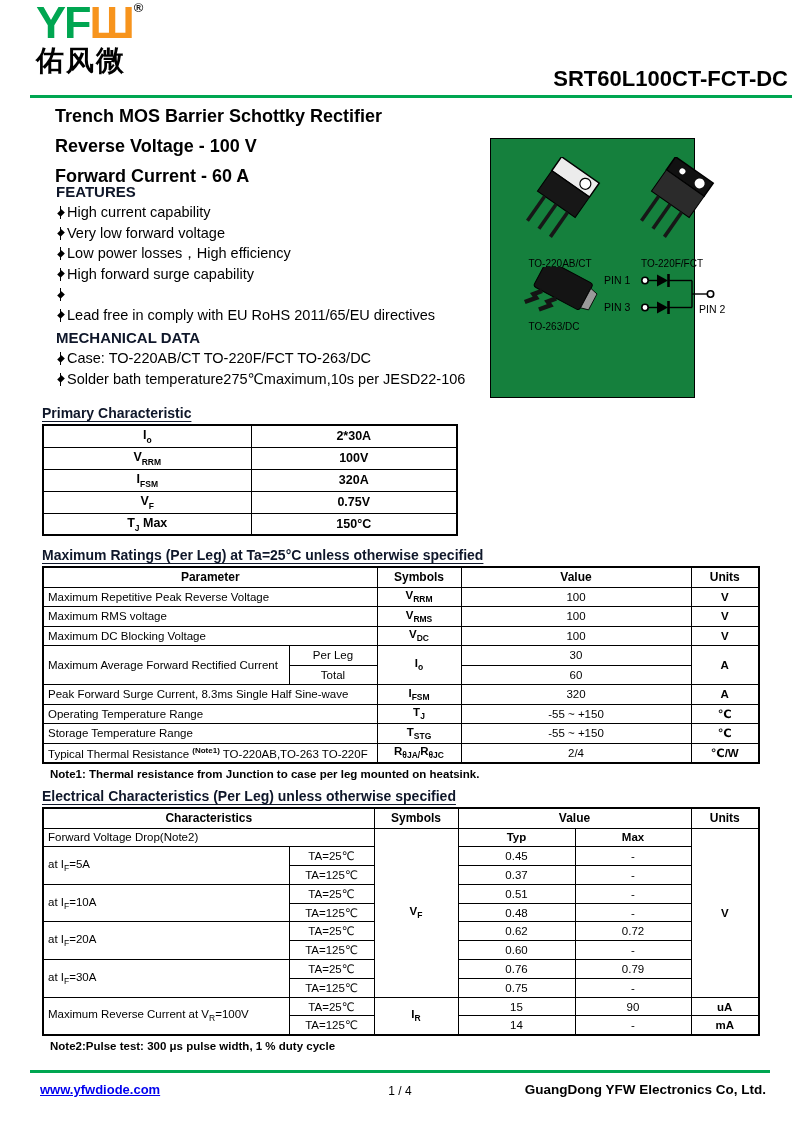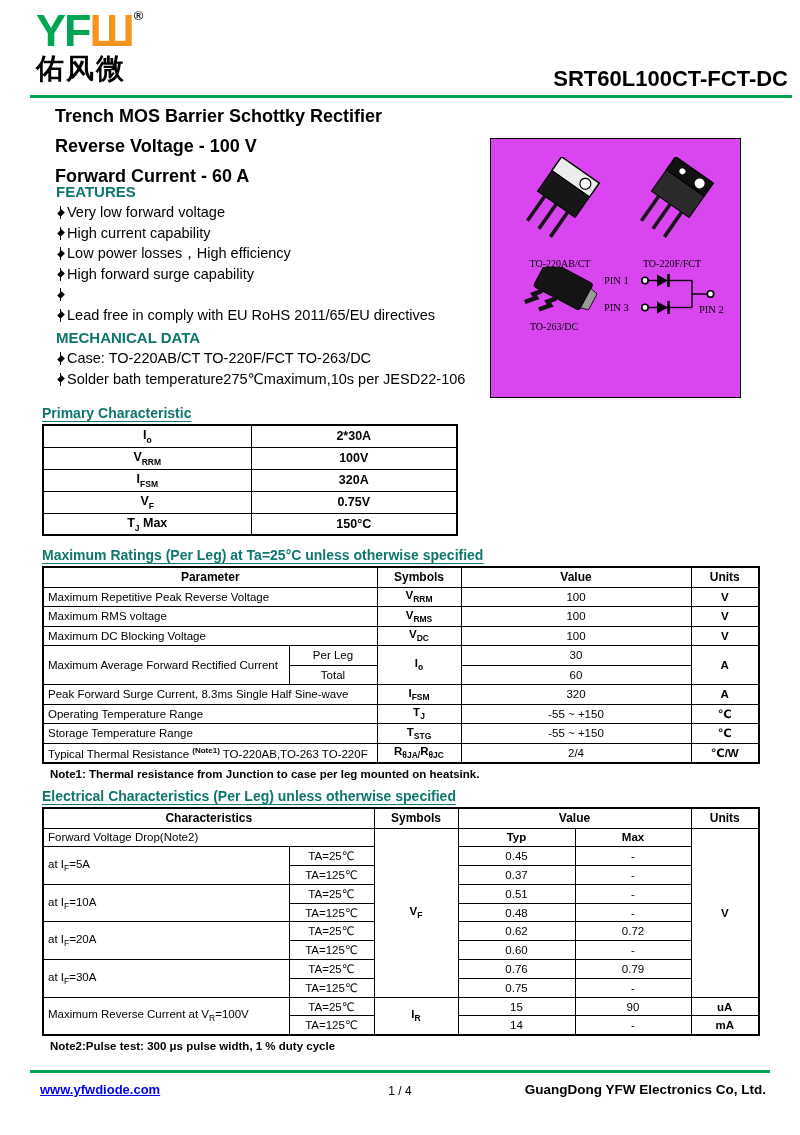--- a/index.html
+++ b/index.html
@@ -1,49 +1,49 @@
 <!DOCTYPE html>
 <html><head>
 <meta charset="utf-8">
 <style>
   * { box-sizing: border-box; margin: 0; padding: 0; }
   body { margin: 0; background: #fff; }
   .page { position: relative; width: 800px; height: 1135px; background: #fff;
           font-family: "Liberation Sans", "DejaVu Sans", sans-serif; color: #000; overflow: hidden; }
 
   
-  .logo { position: absolute; left: 36px; top: 8px; line-height: 1; }
+  .logo { position: absolute; left: 36px; top: 0; line-height: 1; }
   .logo-en { font-size: 45px; font-weight: bold; letter-spacing: -2px; }
   .logo-yf { color: #00A651; }
   .logo-w  { color: #F7941D; }
   .reg { font-size: 13px; font-weight: bold; color: #222; vertical-align: 26px; letter-spacing: 0; margin-left: 1px; }
   .logo-cn { font-size: 28px; font-weight: bold; margin-top: 2px; letter-spacing: 2px; }
   .part-number { position: absolute; right: 12px; top: 66px; font-size: 22px; font-weight: bold; }
   .rule-top { position: absolute; left: 30px; right: 8px; top: 95px; height: 3px; background: #00A651; }
 
   
   .intro { position: absolute; left: 55px; top: 106px; }
   .intro-line { font-size: 18px; font-weight: bold; margin-bottom: 9px; }
 
   
-  .sec-title { color: #0f766e; font-weight: bold; font-size: 15px; }
+  .sec-title { color: #0f172a; font-weight: bold; font-size: 15px; }
   .sec-title.u { text-decoration: underline; text-underline-offset: 3px; font-size: 14px; }
 
   
   .features { position: absolute; left: 56px; top: 183px; width: 440px; }
   .mech     { position: absolute; left: 56px; top: 329px; width: 440px; }
   .blist { margin-top: 2px; }
   .bitem { font-size: 14.5px; line-height: 20.5px; white-space: nowrap; }
   .blt { display: inline-block; width: 9px; height: 13px; position: relative; margin-right: 2px; vertical-align: -2px; }
   .blt::before { content: ""; position: absolute; left: 1.5px; top: 3.5px; width: 6px; height: 6px;
                  background: #000; transform: rotate(45deg) scale(0.8, 1); }
   .blt::after  { content: ""; position: absolute; left: 4px; top: 0; width: 1.4px; height: 13px; background: #000; }
 
   
-  .pkg-box { position: absolute; left: 490px; top: 138px; width: 251px; height: 260px; border: 1px solid #000; background: #d946ef; font-family: Liberation Serif, serif; }
+  .pkg-box { position: absolute; left: 490px; top: 138px; width: 205px; height: 260px; border: 1px solid #000; background: #15803d; }
   .pkg-label { position: absolute; font-size: 10px; text-align: center; }
   .pkg-img { position: absolute; }
 
   
   .tbl-sec { position: absolute; left: 42px; }
   table.data { border-collapse: collapse; table-layout: fixed; font-size: 11.5px; border: 2px solid #000; margin-top: 3px; }
   table.data th, table.data td { border: 1px solid #000; padding: 0 4px; overflow: hidden; white-space: nowrap; }
   table.data th { font-weight: bold; text-align: center; font-size: 12px; }
   .c { text-align: center; }
   .b { font-weight: bold; }
@@ -88,22 +88,22 @@
 
   <div class="intro">
     <div class="intro-line">Trench MOS Barrier Schottky Rectifier</div>
     <div class="intro-line">Reverse Voltage - 100 V</div>
     <div class="intro-line">Forward Current - 60 A</div>
   </div>
 
   <div class="features">
     <div class="sec-title">FEATURES</div>
     <div class="blist">
+      <div class="bitem"><span class="blt"></span><span>High current capability</span></div>
       <div class="bitem"><span class="blt"></span><span>Very low forward voltage</span></div>
-      <div class="bitem"><span class="blt"></span><span>High current capability</span></div>
       <div class="bitem"><span class="blt"></span><span>Low power losses，High efficiency</span></div>
       <div class="bitem"><span class="blt"></span><span>High forward surge capability</span></div>
       <div class="bitem"><span class="blt"></span></div>
       <div class="bitem"><span class="blt"></span><span>Lead free in comply with EU RoHS 2011/65/EU directives</span></div>
     </div>
   </div>
 
   <div class="mech">
     <div class="sec-title">MECHANICAL DATA</div>
     <div class="blist">

